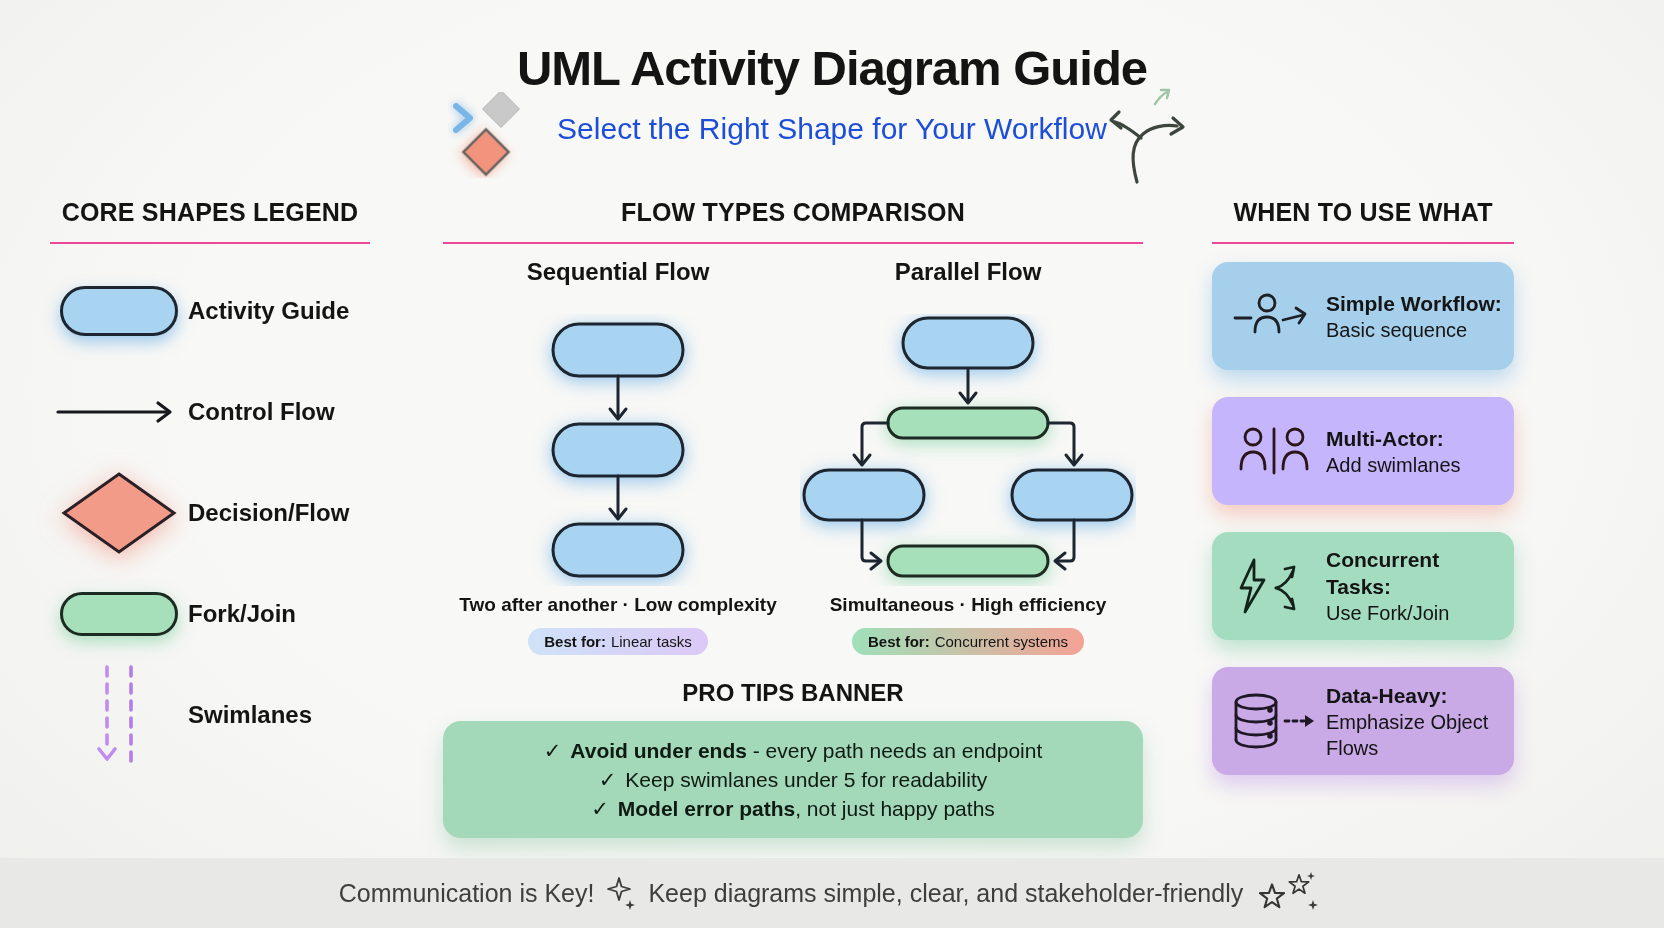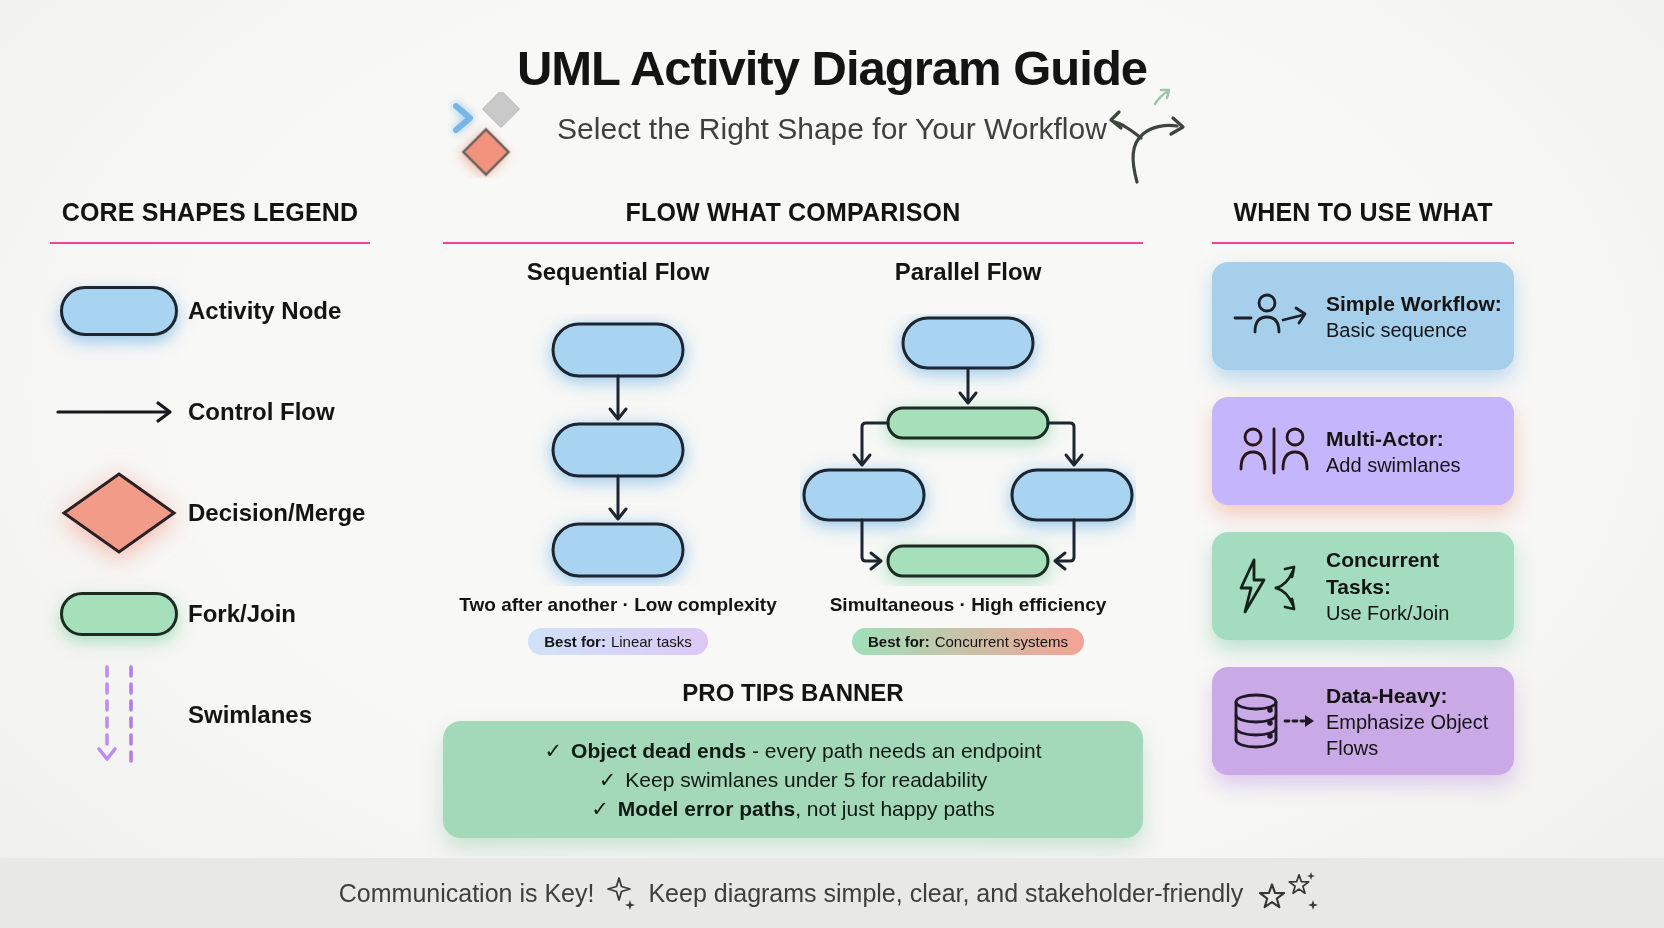--- a/index.html
+++ b/index.html
@@ -12,21 +12,21 @@
     overflow:hidden;
   }
 
   
   .title {
     position:absolute; top:40px; left:0; width:100%;
     text-align:center; font-size:49px; font-weight:bold; letter-spacing:-1px;
   }
   .subtitle {
     position:absolute; top:112px; left:0; width:100%;
-    text-align:center; font-size:30px; font-weight:normal; color:#404040;
+    text-align:center; font-size:30px; font-weight:normal; color:#1d4ed8;
   }
   .deco-left  { position:absolute; left:448px; top:92px; }
   .deco-right { position:absolute; left:1085px; top:82px; }
 
   
   .col { position:absolute; top:198px; }
   .col-left  { left:50px;   width:320px; }
   .col-mid   { left:443px;  width:700px; }
   .col-right { left:1212px; width:302px; }
   .sec-head {
@@ -123,40 +123,40 @@
 </span>
 
 <div class="col col-left">
   <div class="sec-head">CORE SHAPES LEGEND</div>
   <div class="legend-list">
 
     <div class="legend-item">
       <span class="legend-icon">
           <span class="pill-blue"></span>
         </span>
-      <span class="legend-label">Activity Node</span>
+      <span class="legend-label">Activity Guide</span>
     </div>
 
     <div class="legend-item">
       <span class="legend-icon">
         <svg width="126" height="26" viewBox="0 0 126 26">
           <line x1="2" y1="13" x2="110" y2="13" stroke="#17181c" stroke-width="3.2" stroke-linecap="round"></line>
           <polyline points="102,4 114,13 102,22" fill="none" stroke="#17181c" stroke-width="3.2" stroke-linecap="round" stroke-linejoin="round"></polyline>
         </svg>
       </span>
       <span class="legend-label">Control Flow</span>
     </div>
 
     <div class="legend-item">
       <span class="legend-icon">
         <svg class="diamond-svg" width="122" height="86" viewBox="0 0 122 86">
           <polygon points="61,4 116,43 61,82 6,43" fill="#f29b88" stroke="#2b2026" stroke-width="3"></polygon>
         </svg>
       </span>
-      <span class="legend-label">Decision/Merge</span>
+      <span class="legend-label">Decision/Flow</span>
     </div>
 
     <div class="legend-item">
       <span class="legend-icon">
           <span class="pill-green"></span>
         </span>
       <span class="legend-label">Fork/Join</span>
     </div>
 
     <div class="legend-item">
@@ -167,21 +167,21 @@
           <line x1="36" y1="4" x2="36" y2="98" stroke="#b57de8" stroke-width="3.6" stroke-dasharray="9 8" stroke-linecap="round"></line>
         </svg>
       </span>
       <span class="legend-label">Swimlanes</span>
     </div>
 
   </div>
 </div>
 
 <div class="col col-mid">
-  <div class="sec-head">FLOW WHAT COMPARISON</div>
+  <div class="sec-head">FLOW TYPES COMPARISON</div>
 
   <div class="flows">
 
     <div class="flow-col">
       <div class="flow-title">Sequential Flow</div>
       <svg width="200" height="272" viewBox="0 0 200 272">
         <g class="gb">
           <rect x="35" y="10" width="130" height="52" rx="26" fill="#a9d4f1" stroke="#1c2530" stroke-width="3"></rect>
           <rect x="35" y="110" width="130" height="52" rx="26" fill="#a9d4f1" stroke="#1c2530" stroke-width="3"></rect>
           <rect x="35" y="210" width="130" height="52" rx="26" fill="#a9d4f1" stroke="#1c2530" stroke-width="3"></rect>
@@ -227,21 +227,21 @@
       <div class="flow-caption">Simultaneous · High efficiency</div>
       <div class="badge badge-concurrent">
         <b>Best for:</b><span class="v">Concurrent systems</span>
       </div>
     </div>
   </div>
 
   <div class="protips">
     <div class="protips-head">PRO TIPS BANNER</div>
     <div class="banner">
-      <div class="tip"><span class="chk">✓</span><span class="b">Object dead ends</span><span> - every path needs an endpoint</span></div>
+      <div class="tip"><span class="chk">✓</span><span class="b">Avoid under ends</span><span> - every path needs an endpoint</span></div>
       <div class="tip"><span class="chk">✓</span><span class="b"></span><span>Keep swimlanes under 5 for readability</span></div>
       <div class="tip"><span class="chk">✓</span><span class="b">Model error paths</span><span>, not just happy paths</span></div>
     </div>
   </div>
 </div>
 
 <div class="col col-right">
   <div class="sec-head">WHEN TO USE WHAT</div>
   <div class="cards">
 

